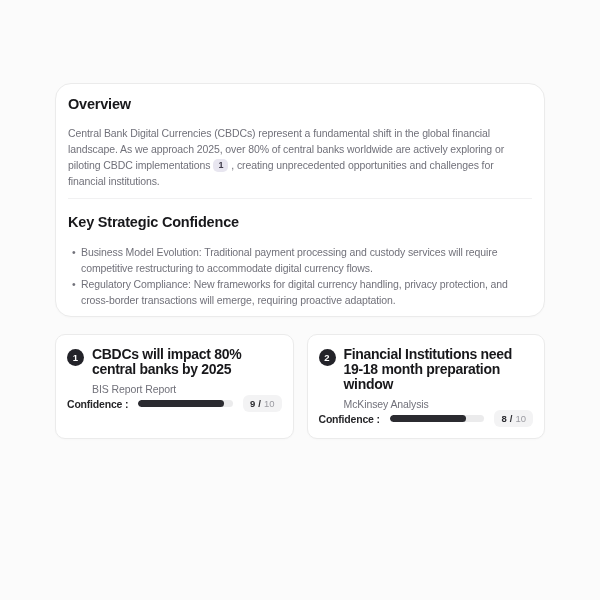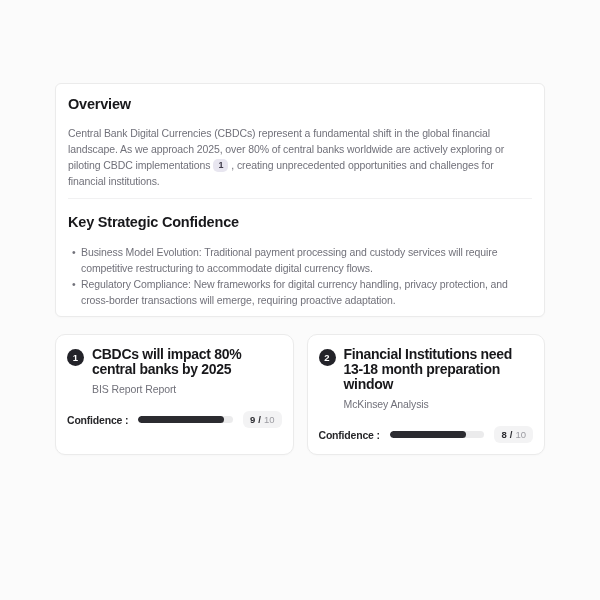--- a/index.html
+++ b/index.html
@@ -9,21 +9,21 @@
     background: #fbfbfb;
     font-family: "Liberation Sans", sans-serif;
     -webkit-font-smoothing: antialiased;
   }
   .stage { position: relative; width: 600px; height: 600px; overflow: hidden; }
   .report { position: absolute; left: 55px; top: 83px; width: 490px; }
 
   .main-card {
     background: #ffffff;
     border: 1px solid #ebebeb;
-    border-radius: 6px;
+    border-radius: 16px;
     padding: 11px 12px 8px 12px;
     box-shadow: 0 1px 2px rgba(0,0,0,0.02);
   }
   .section-title {
     margin: 0;
     font-size: 14.5px;
     font-weight: 700;
     color: #18181b;
     letter-spacing: -0.2px;
     line-height: 18px;
@@ -101,21 +101,21 @@
     color: #18181b;
     line-height: 15px;
     letter-spacing: -0.3px;
   }
   .card-source {
     font-size: 10.5px;
     color: #71717a;
     margin-top: 6px;
     letter-spacing: -0.1px;
   }
-  .conf-row { display: flex; align-items: center; gap: 10px; margin-top: 16px; }
+  .conf-row { display: flex; align-items: center; gap: 10px; }
   .conf-label {
     font-size: 10.5px;
     font-weight: 700;
     color: #27272a;
     letter-spacing: -0.2px;
     white-space: nowrap;
   }
   .conf-track {
     flex: 1;
     height: 7px;
@@ -181,21 +181,21 @@
               <span class="sep">/</span>
               <i class="max">10</i>
           </span>
         </div>
       </div>
 
       <div class="cite-card">
         <div class="card-head">
           <span class="num-badge">2</span>
           <div class="card-text">
-            <div class="card-title">Financial Institutions need 13-18 month preparation window</div>
+            <div class="card-title">Financial Institutions need 19-18 month preparation window</div>
             <div class="card-source">McKinsey Analysis</div>
           </div>
         </div>
         <div class="conf-row">
           <span class="conf-label">Confidence :</span>
           <span class="conf-track">
               <span class="conf-fill" style="width: 80%;"></span>
             </span>
           <span class="score-badge">
             <b class="val">8</b>

